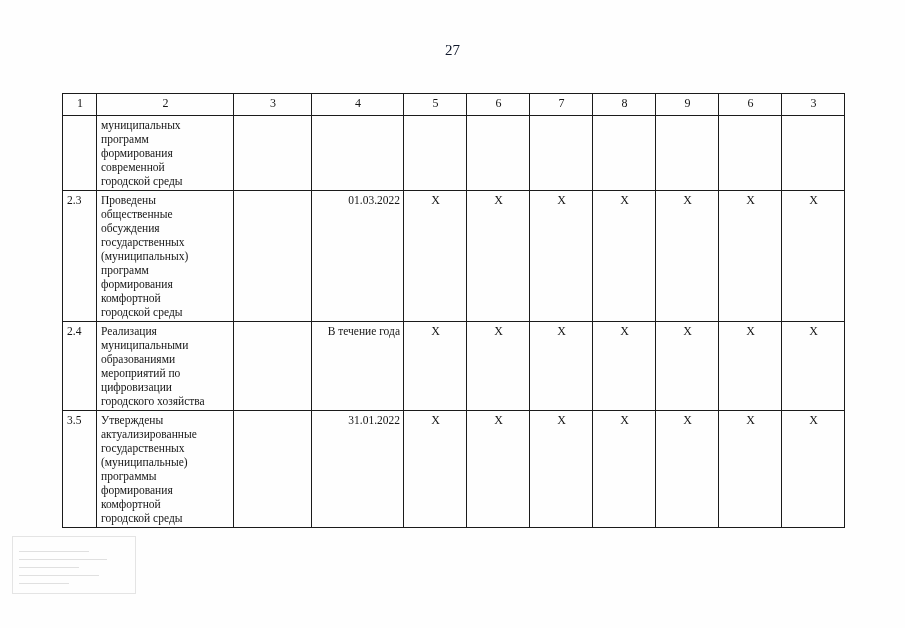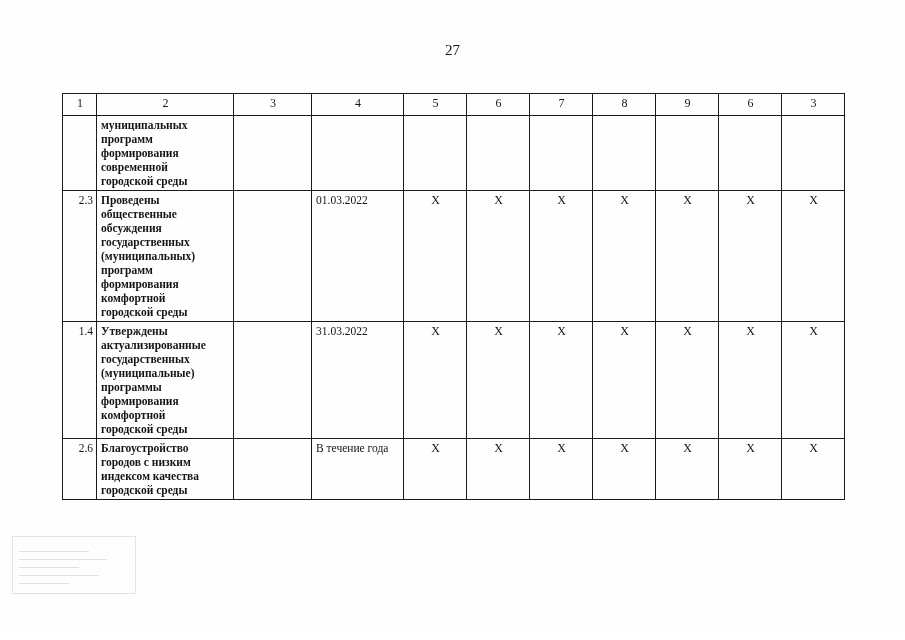--- a/index.html
+++ b/index.html
@@ -51,48 +51,47 @@
     color: #151515;
   }
   .hdr td {
     text-align: center;
     vertical-align: middle;
     height: 17px;
     padding: 0;
     font-size: 12px;
   }
   .c-num {
-    text-align: right;
+    text-align: left;
     vertical-align: top;
     font-size: 11.5px;
     padding-top: 2px;
   }
   .c-text {
     text-align: left;
     word-wrap: break-word;
   }
   .c-date {
-    text-align: left;
+    text-align: right;
     vertical-align: top;
     font-size: 11.5px;
     padding-top: 2px;
   }
   .c-x {
     text-align: center;
     vertical-align: top;
     font-size: 12px;
     padding-top: 2px;
   }
   .c-empty {
     text-align: center;
   }
   .txt-line {
     display: block;
     white-space: pre-line;
-    font-weight: bold;
   }
   
   .stamp-artifact {
     position: absolute;
     left: 12px;
     top: 536px;
     width: 122px;
     height: 56px;
     border: 1px solid #cfcfcf;
     opacity: 0.55;
@@ -193,63 +192,65 @@
         <td class="c-date">01.03.2022</td>
         <td class="c-x">X</td>
         <td class="c-x">X</td>
         <td class="c-x">X</td>
         <td class="c-x">X</td>
         <td class="c-x">X</td>
         <td class="c-x">X</td>
         <td class="c-x">X</td>
       </tr>
 
-
-      <tr>
-        <td class="c-num">1.4</td>
+      <tr>
+        <td class="c-num">2.4</td>
+        <td class="c-text">
+              <span class="txt-line">Реализация
+муниципальными
+образованиями
+мероприятий по
+цифровизации
+городского хозяйства</span>
+            </td>
+        <td class="c-empty"></td>
+        <td class="c-date">В течение
+года</td>
+        <td class="c-x">X</td>
+        <td class="c-x">X</td>
+        <td class="c-x">X</td>
+        <td class="c-x">X</td>
+        <td class="c-x">X</td>
+        <td class="c-x">X</td>
+        <td class="c-x">X</td>
+      </tr>
+
+      <tr>
+        <td class="c-num">3.5</td>
         <td class="c-text">
               <span class="txt-line">Утверждены
 актуализированные
 государственных
 (муниципальные)
 программы
 формирования
 комфортной
 городской среды</span>
             </td>
         <td class="c-empty"></td>
-        <td class="c-date">31.03.2022</td>
-        <td class="c-x">X</td>
-        <td class="c-x">X</td>
-        <td class="c-x">X</td>
-        <td class="c-x">X</td>
-        <td class="c-x">X</td>
-        <td class="c-x">X</td>
-        <td class="c-x">X</td>
-      </tr>
-
-      <tr>
-        <td class="c-num">2.6</td>
-        <td class="c-text">
-              <span class="txt-line">Благоустройство
-городов с низким
-индексом качества
-городской среды</span>
-            </td>
-        <td class="c-empty"></td>
-        <td class="c-date">В течение
-года</td>
-        <td class="c-x">X</td>
-        <td class="c-x">X</td>
-        <td class="c-x">X</td>
-        <td class="c-x">X</td>
-        <td class="c-x">X</td>
-        <td class="c-x">X</td>
-        <td class="c-x">X</td>
-      </tr>
+        <td class="c-date">31.01.2022</td>
+        <td class="c-x">X</td>
+        <td class="c-x">X</td>
+        <td class="c-x">X</td>
+        <td class="c-x">X</td>
+        <td class="c-x">X</td>
+        <td class="c-x">X</td>
+        <td class="c-x">X</td>
+      </tr>
+
 
     </tbody>
       </table>
   </div>
 
   <div class="stamp-artifact">
     <div class="ln"></div>
     <div class="ln"></div>
     <div class="ln"></div>
     <div class="ln"></div>

